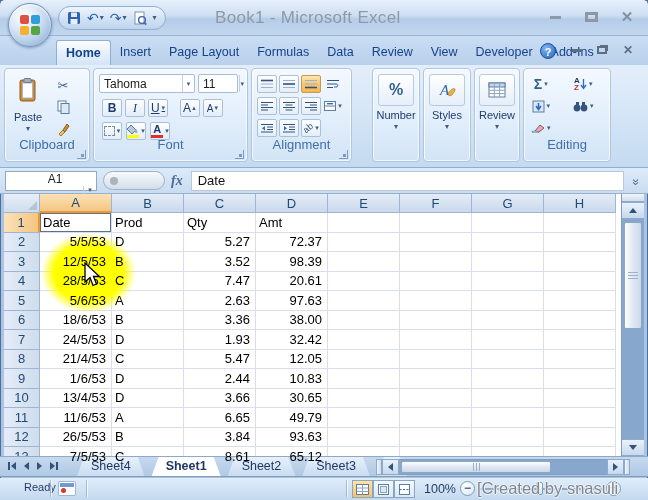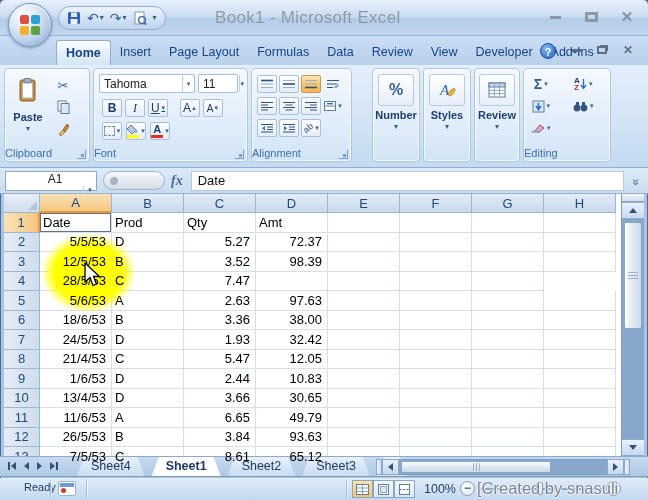--- a/index.html
+++ b/index.html
@@ -42,28 +42,28 @@
     text-align:center;line-height:16px;border:1px solid #1d4e9b;}
   .wb2{position:absolute;top:42px;display:flex;align-items:center;justify-content:center;width:20px;height:16px;color:#5d6e80;}
   .wb2 .mini{width:9px;height:3px;background:#5d6e80;}
   .wb2 .rest{width:10px;height:8px;border:2px solid #5d6e80;box-shadow:2px -2px 0 -1px #5d6e80;}
   .wb2.close2{font-size:12px;font-weight:bold;}
   
   .ribbon{position:absolute;left:0;top:65px;width:648px;height:103px;
     background:linear-gradient(#e3eefb,#d3e4f6 55%,#c4daf0);border-bottom:1px solid #8eaed6;}
   .rgroup{position:absolute;top:3px;height:94px;border:1px solid #aec6e2;border-radius:4px;
     background:linear-gradient(#f4f9fe,#e2eefb 55%,#d2e4f6);box-shadow:inset 0 0 0 1px rgba(255,255,255,.7);}
-  .glabel{position:absolute;bottom:1px;left:0;right:0;height:14px;font-size:11px;color:#3f6fa8;line-height:14px;}
+  .glabel{position:absolute;bottom:9px;left:0;right:0;height:14px;font-size:13px;color:#3f6fa8;text-align:center;line-height:14px;}
   .dlauncher{position:absolute;bottom:2px;right:3px;width:9px;height:9px;border:1px solid #7d9cc0;
     border-top:none;border-left:none;}
   .dlauncher:after{content:"";position:absolute;right:1px;bottom:1px;width:3px;height:3px;background:#7d9cc0;}
   .bigbtn{position:absolute;display:flex;flex-direction:column;align-items:center;}
   .iconbox{width:36px;height:32px;border:1px solid #b5cbe3;border-radius:3px;background:linear-gradient(#fff,#e6eef8);
     display:flex;align-items:center;justify-content:center;}
-  .blabel{font-size:11px;color:#1e3c6e;margin-top:3px;font-weight:bold;}
+  .blabel{font-size:11px;color:#1e3c6e;margin-top:3px;}
   .bdrop{font-size:8px;color:#3c5e86;margin-top:1px;}
   .sbtn{height:18px;min-width:20px;display:flex;align-items:center;justify-content:center;border:1px solid transparent;border-radius:2px;font-size:12px;color:#1e3c6e;}
   .sbtn.framed{border-color:#a9c0dc;background:linear-gradient(#fdfeff,#e4edf8);}
   .sbtn.orange{background:linear-gradient(#fde8b7,#f8c878 45%,#f5b74f);border-color:#c29a52;}
   .mini-drop{font-size:7px;color:#3c5e86;margin-left:2px;}
   .selbox{height:19px;background:#fff;border:1px solid #a5bedc;border-radius:2px;display:flex;align-items:center;
     font-size:12px;color:#222;padding-left:4px;gap:24px;}
   .selbox .arr{margin-left:auto;border-left:1px solid #c2d2e4;height:100%;width:12px;display:flex;align-items:center;justify-content:center;font-size:7px;color:#3c5e86;}
   svg{display:block;}
   
@@ -580,20 +580,23 @@
         <div class="rowh">4</div>
         <div class="gcell">
           <span class="txt ar">28/5/53</span>
         </div>
         <div class="gcell">
           <span class="txt al">C</span>
         </div>
         <div class="gcell">
           <span class="txt ar">7.47</span>
         </div>
+        <div class="gcell">
+          <span class="txt ar">20.61</span>
+        </div>
         <div class="gcell"></div>
         <div class="gcell"></div>
         <div class="gcell"></div>
         <div class="gcell"></div>
       </div>
       <div class="grow">
         <div class="rowh">5</div>
         <div class="gcell">
           <span class="txt ar">5/6/53</span>
         </div>

